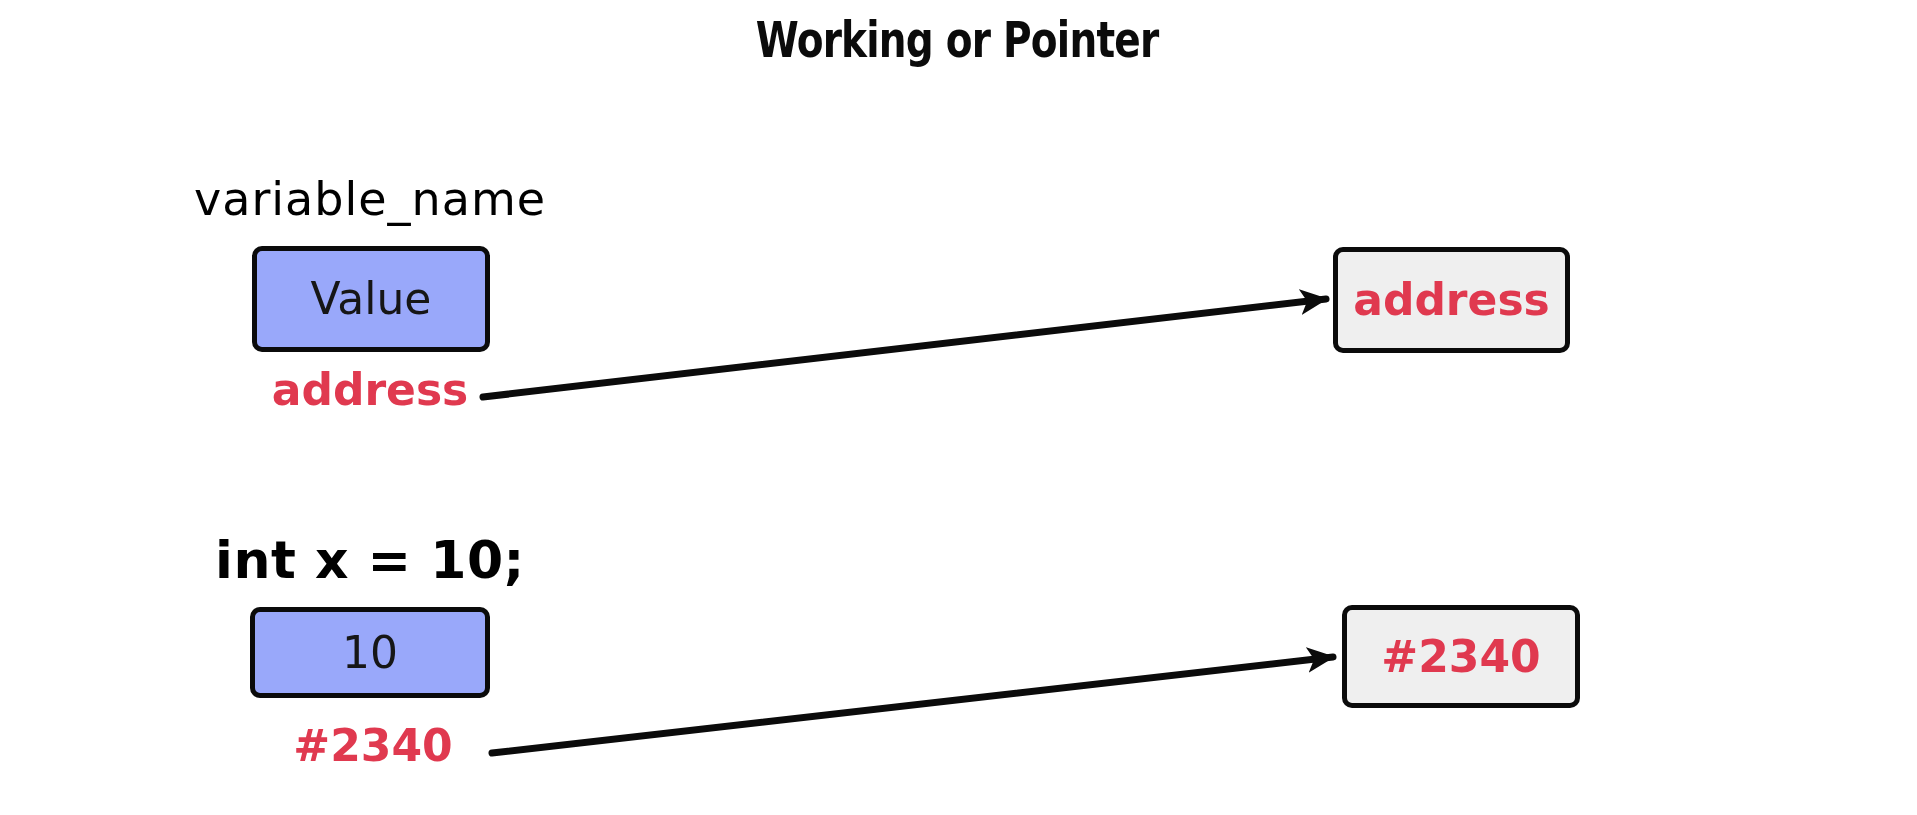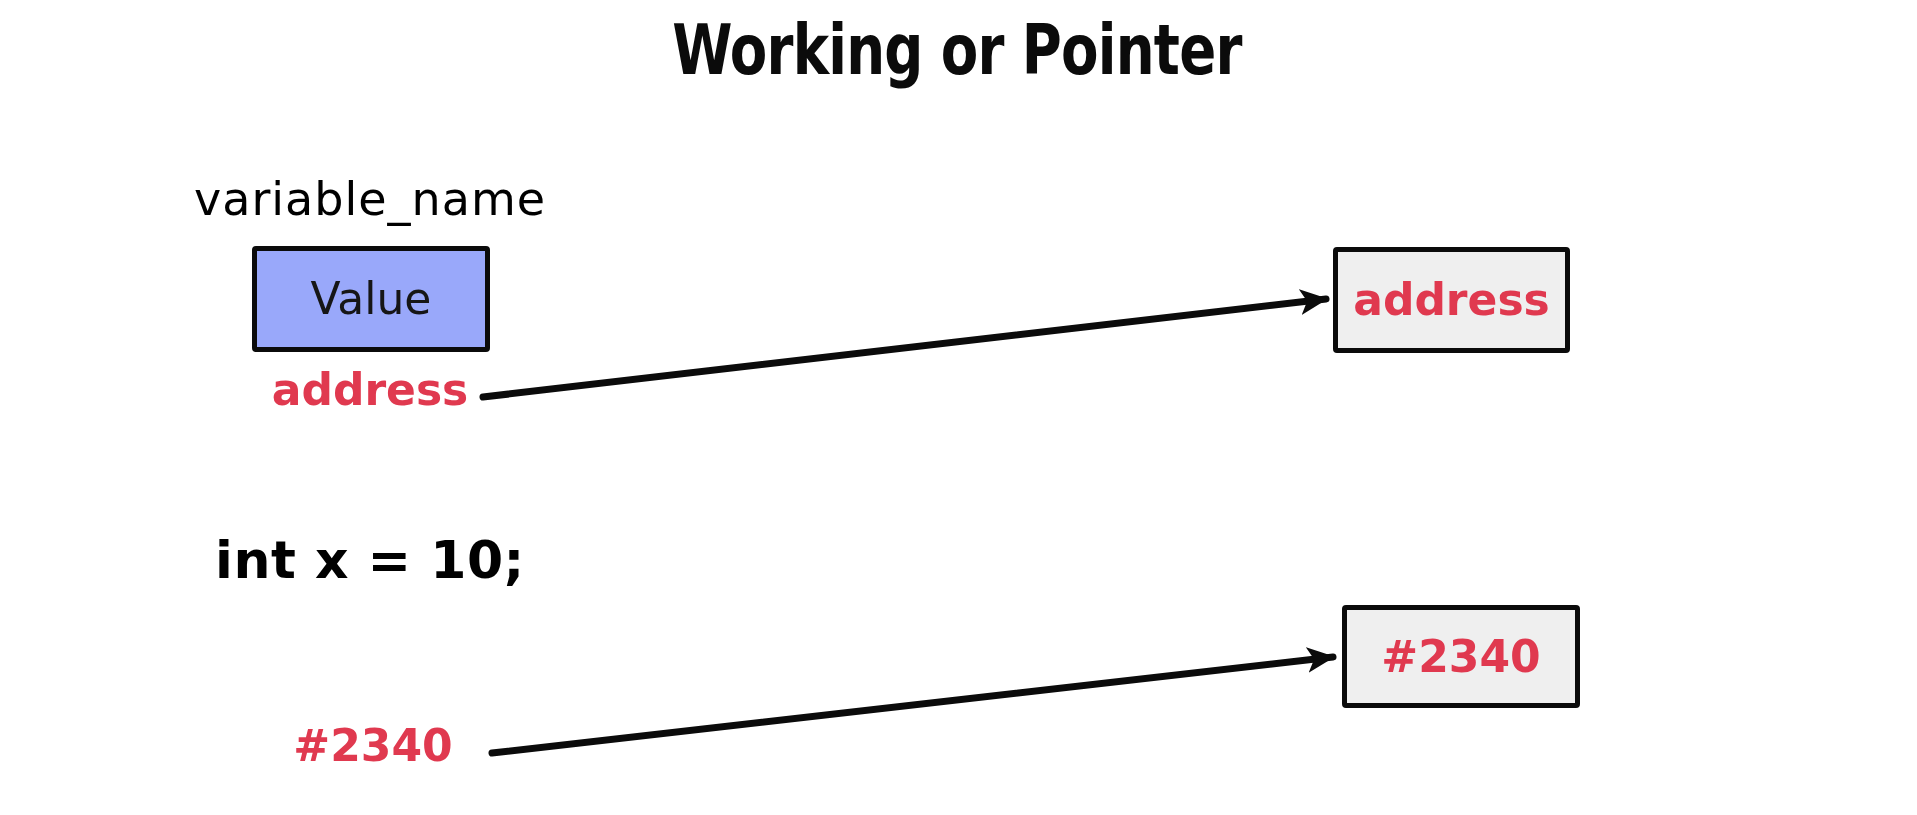--- a/index.html
+++ b/index.html
@@ -16,21 +16,21 @@
     overflow: hidden;
   }
   
   #title {
     position: absolute;
     left: 402px;
     top: 14px;
     width: 1110px;
     margin: 0;
     text-align: center;
-    font-size: 70px;
+    font-size: 50px;
     font-weight: bold;
     color: var(--ink, #0b0b0b);
     line-height: 1.05;
     white-space: nowrap;
   }
   .title-text {
     display: inline-block;
     transform: scaleX(0.78);
     transform-origin: center;
     letter-spacing: -1px;
@@ -67,21 +67,21 @@
   }
   .label.redtext {
     font-size: 44px;
     font-weight: bold;
     color: var(--accent_red, #e0394f);
   }
   
   .box {
     position: absolute;
     border: 5px solid var(--ink, #0b0b0b);
-    border-radius: 4px;
+    border-radius: 10px;
     box-sizing: border-box;
     display: flex;
     align-items: center;
     justify-content: center;
   }
   .box.blue { background: var(--box_blue, #99a8fa); }
   .box.gray { background: var(--box_gray, #efefef); }
   .box-text {
     font-size: 44px;
     line-height: 1;
@@ -118,20 +118,23 @@
 
   <div class="label redtext" style="left:370px; top:368px;">address</div>
 
 
   <div class="box gray" style="left:1333px; top:247px; width:237px; height:106px;">
     <span class="box-text redtext">address</span>
   </div>
 
   <div class="label code" style="left:370px; top:534px;">int x = 10;</div>
 
+  <div class="box blue" style="left:250px; top:607px; width:240px; height:91px;">
+    <span class="box-text">10</span>
+  </div>
 
   <div class="label redtext" style="left:373px; top:724px;">#2340</div>
 
 
   <div class="box gray" style="left:1342px; top:605px; width:238px; height:103px;">
     <span class="box-text redtext">#2340</span>
   </div>
 
 </main>
 

